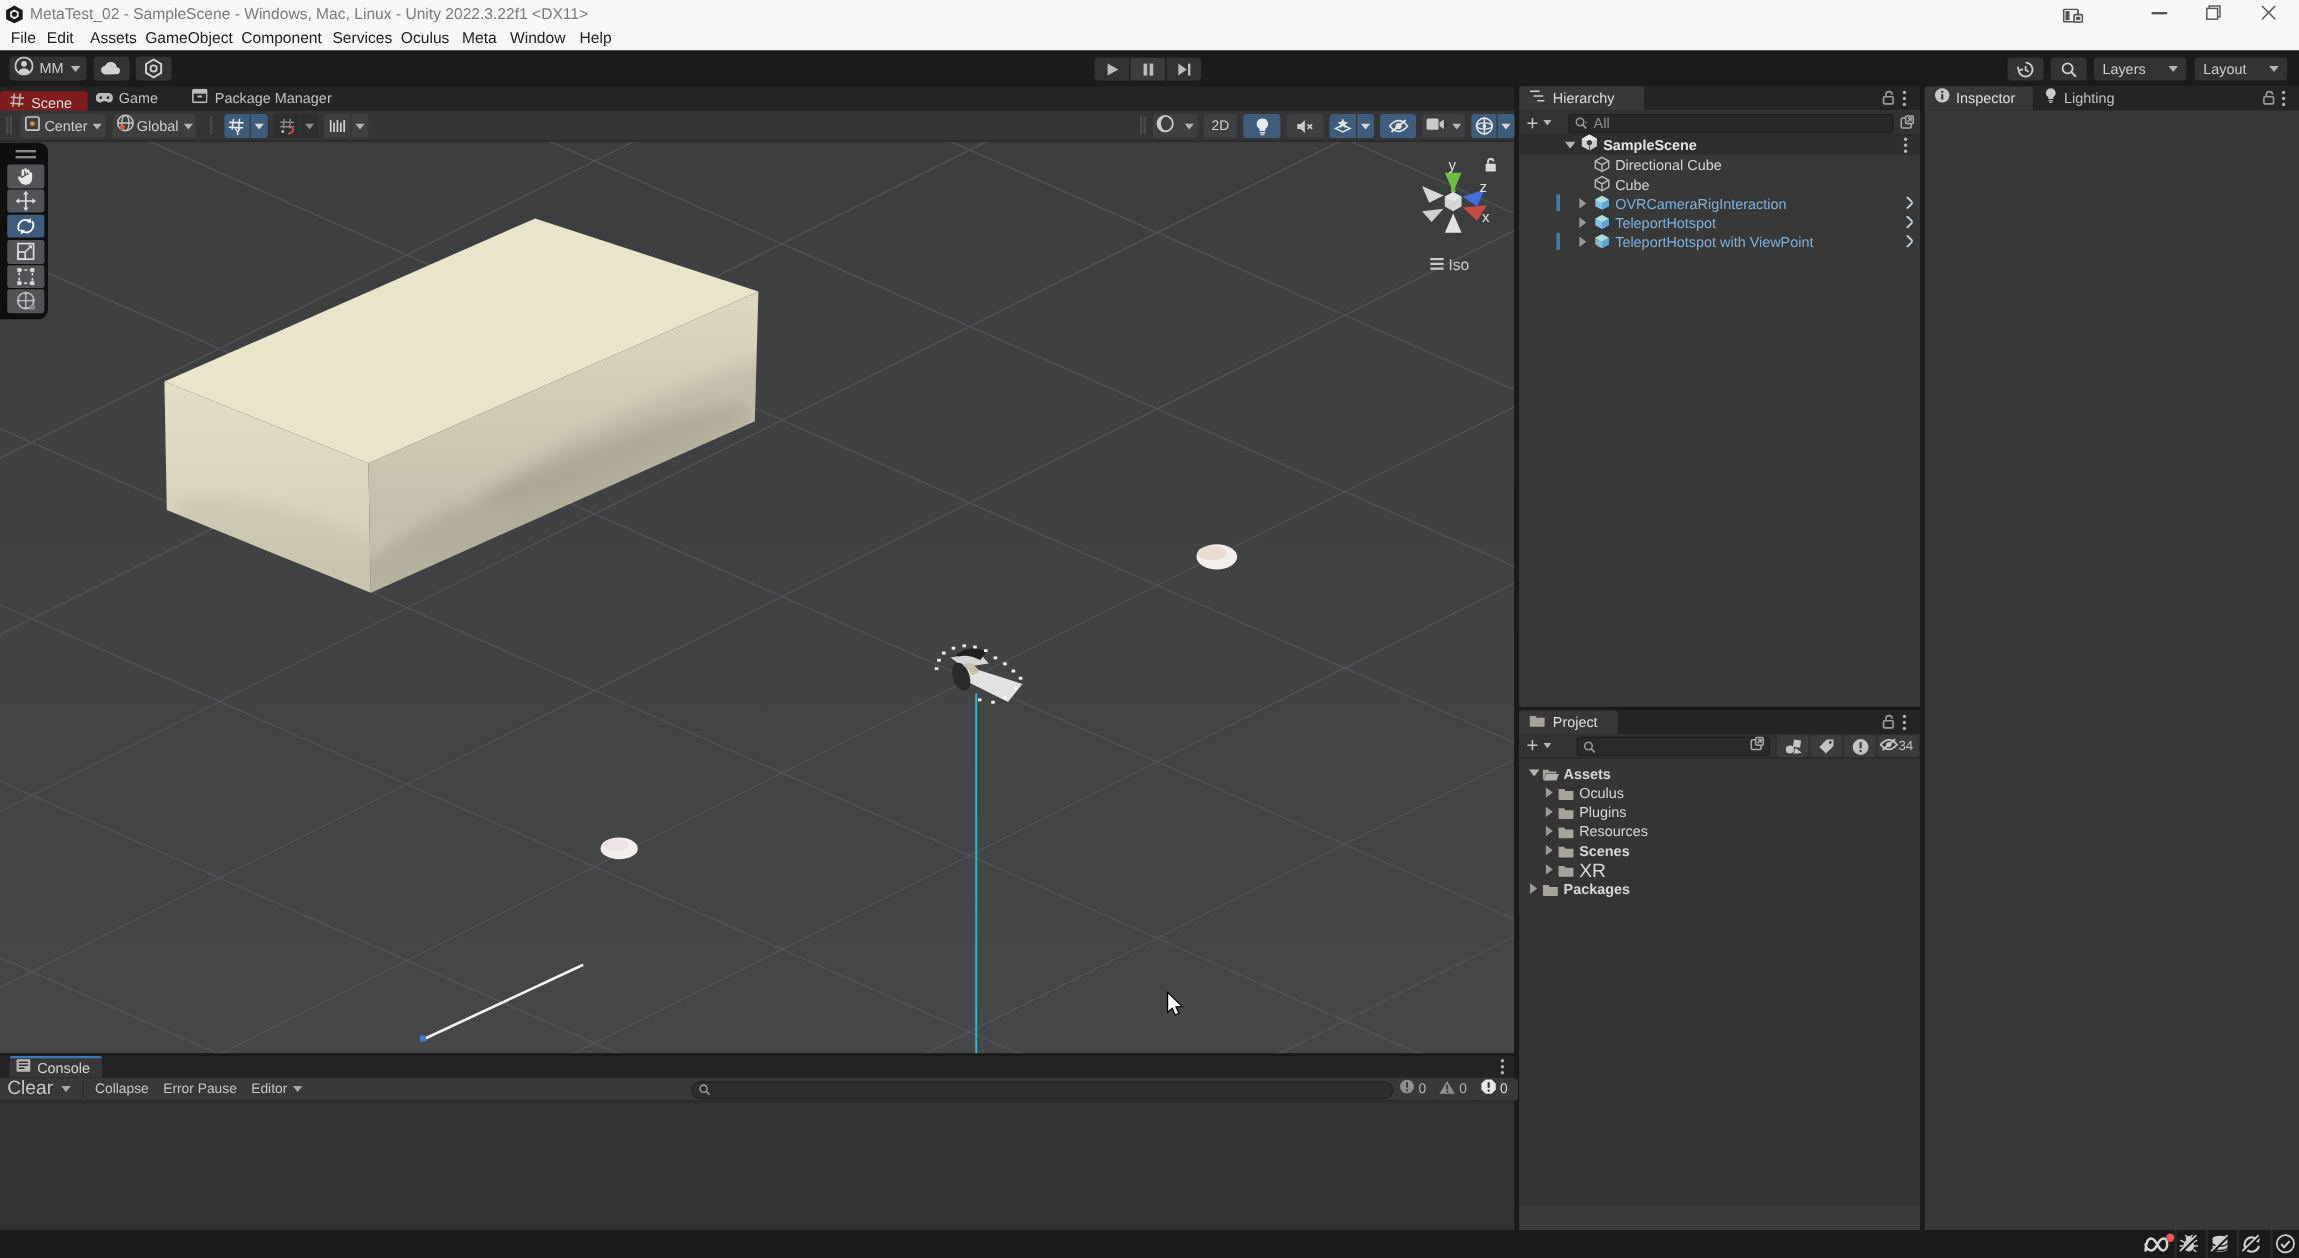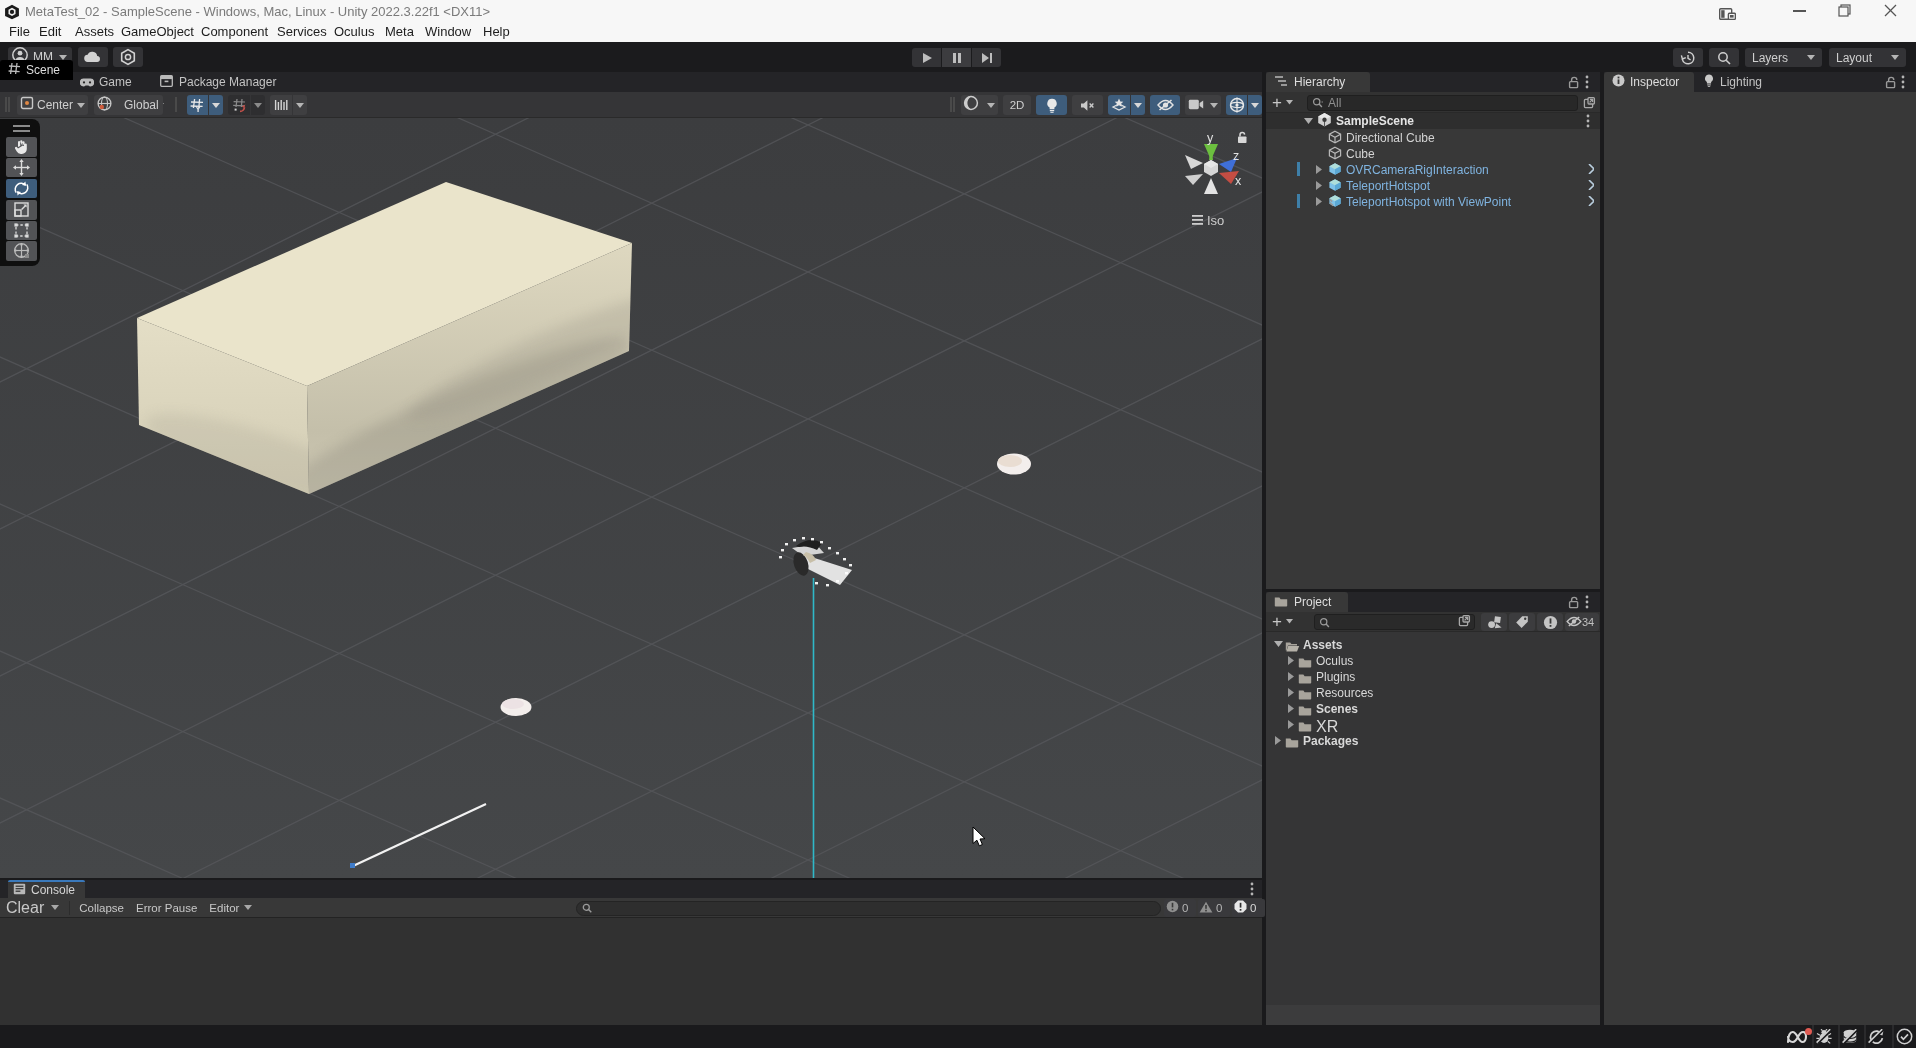--- a/index.html
+++ b/index.html
@@ -112,21 +112,21 @@
       </svg>
 </div>
 <div class="abs btn row" style="left:1829px;top:48px;width:77px;height:19px;justify-content:space-between">
   <span style="margin-left:7px;font-size:12px;color:#cfcfcf">Layout</span>
   <svg width="8" height="5" style="margin-right:7px">
         <path d="M 0,0 h 8 l -4,5 z" fill="#b5b5b5"></path>
       </svg>
 </div>
 
 <div class="abs" style="left:0;top:72px;width:1262px;height:20px;background:#242427"></div>
-<div class="abs row" style="left:0;top:60px;width:73px;height:20px;background:#000000;border-radius:3px 3px 0 0">
+<div class="abs row" style="left:0;top:76px;width:73px;height:20px;background:#7f1d1d;border-radius:3px 3px 0 0">
   <span style="margin-left:8px"><svg width="13" height="13" viewBox="0 0 13 13" style="">
           <g stroke="#bbbbbb" stroke-width="1.3">
             <line x1="4" y1="1" x2="2.6" y2="12"></line>
             <line x1="9" y1="1" x2="7.6" y2="12"></line>
             <line x1="1" y1="4" x2="12" y2="4.6"></line>
             <line x1="0.6" y1="9" x2="11.6" y2="9.6"></line>
           </g>
         </svg></span>
       <span class="tabtxt" style="margin-left:5px;color:#dedede">Scene</span>
 </div>
@@ -160,21 +160,21 @@
         <path d="M 0,0 h 8 l -4,5 z" fill="#b5b5b5"></path>
       </svg>
 </div>
 <div class="abs btn row" style="left:94px;top:95px;width:69px;height:20px;background:#3f3f41;justify-content:flex-start">
   <span style="margin-left:3px"><svg width="15" height="15" viewBox="0 0 15 15" style="">
           <circle cx="7.5" cy="7.5" r="6.4" fill="none" stroke="#c8c8c8" stroke-width="1.3"></circle>
           <ellipse cx="7.5" cy="7.5" rx="3" ry="6.4" fill="none" stroke="#c8c8c8" stroke-width="1.1"></ellipse>
           <line x1="1.1" y1="7.5" x2="13.9" y2="7.5" stroke="#c8c8c8" stroke-width="1.1"></line>
           <circle cx="4.8" cy="11" r="2.2" fill="#d05c3c"></circle>
         </svg></span>
-      <span style="margin-left:12px;font-size:12px;color:#cfcfcf">Global</span>
+      <span style="margin-left:2px;font-size:12px;color:#cfcfcf">Global</span>
   <svg width="8" height="5" style="margin-left:4px">
         <path d="M 0,0 h 8 l -4,5 z" fill="#b5b5b5"></path>
       </svg>
 </div>
 <div class="abs" style="left:175px;top:97px;width:1.5px;height:15px;background:#4a4a4a"></div>
 <div class="abs btn" style="left:187px;top:95px;width:21px;height:20px;background:#3e5d7c;border-radius:3px 0 0 3px">
       <svg width="15" height="15" viewBox="0 0 15 15" style="">
         <g stroke="#e8e8e8" stroke-width="1.3" fill="none">
           <line x1="4.6" y1="1" x2="3.4" y2="10"></line>
           <line x1="9.6" y1="1" x2="8.8" y2="10"></line>

